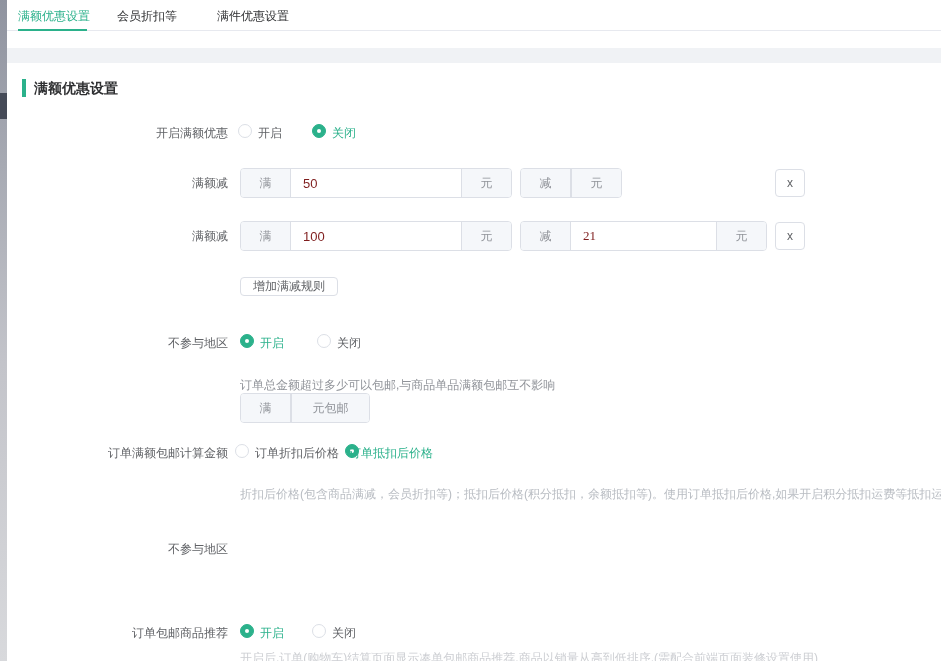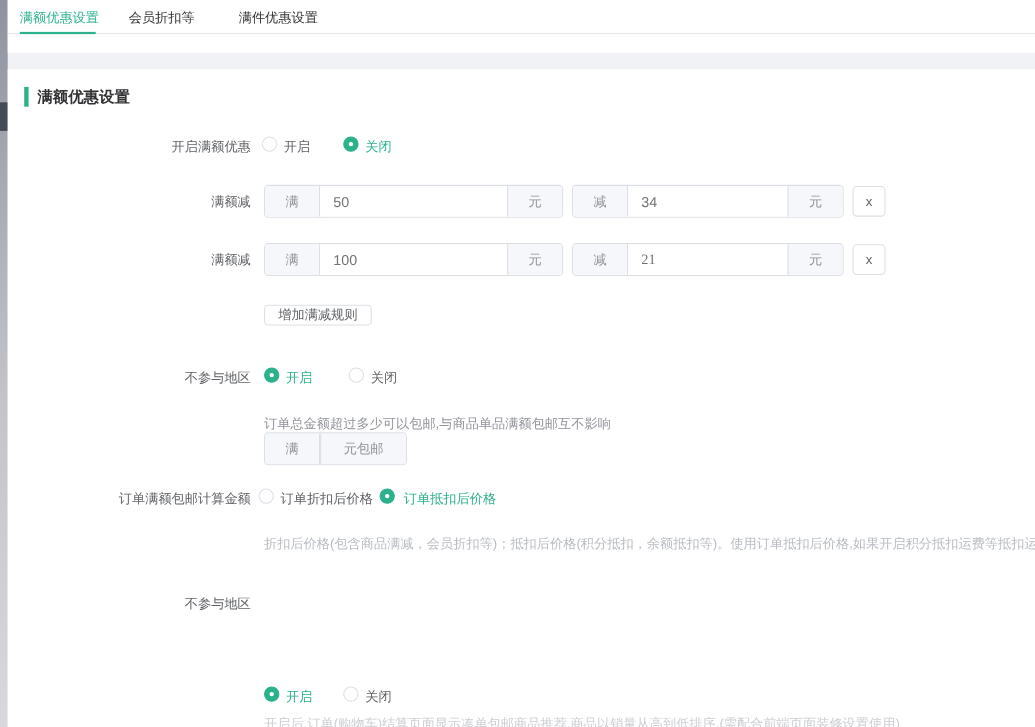--- a/index.html
+++ b/index.html
@@ -38,21 +38,21 @@
   .radio.checked { background:var(--accent); border-color:var(--accent); }
   .radio.checked::after { content:""; position:absolute; left:4px; top:4px; width:4px; height:4px; border-radius:50%; background:#fff; }
   .rlabel { position:absolute; font-size:12px; color:#606266; cursor:pointer; white-space:nowrap; }
   .rlabel.checked { color:var(--accent); }
 
   
   .igroup { position:absolute; height:30px; display:flex; border:1px solid #dcdfe6; border-radius:4px; background:#fff; overflow:hidden; }
   .iaffix { background:#f5f7fa; color:#909399; font-size:12px; display:flex; align-items:center; justify-content:center; flex:0 0 auto; }
   .iaffix.pre { border-right:1px solid #dcdfe6; }
   .iaffix.post { border-left:1px solid #dcdfe6; }
-  .ifield { border:none; outline:none; height:28px; font-size:13px; color:#737373; padding:0 12px; flex:0 0 auto;
+  .ifield { border:none; outline:none; height:28px; font-size:13px; color:#7f1d1d; padding:0 12px; flex:0 0 auto;
     font-family:"Liberation Sans","DejaVu Sans",sans-serif; }
 
   .btn { position:absolute; background:#fff; border:1px solid #dcdfe6; border-radius:4px; font-size:12px; color:#606266;
     display:flex; align-items:center; justify-content:center; cursor:pointer; white-space:nowrap; }
 
   .tip { position:absolute; left:233px; font-size:12px; white-space:nowrap; }
   .tip.t1 { color:#909399; }
   .tip.t2 { color:#b8bcc2; }
   .tip.t3 { color:#ccced2; }
 </style>
@@ -85,21 +85,20 @@
     <div class="rlabel checked" style="left:325px; top:62px">关闭</div>
 
     <div class="flabel" style="top:112px">满额减</div>
     <div class="igroup" style="left:233px; top:105px">
       <div class="iaffix pre" style="width:50px">满</div>
       <input class="ifield" style="width: 170px;" value="50">
       <div class="iaffix post" style="width:50px">元</div>
     </div>
     <div class="igroup" style="left:513px; top:105px">
       <div class="iaffix pre" style="width:50px">减</div>
-      <input class="ifield" style="width: 145px;" value="34">
       <div class="iaffix post" style="width:50px">元</div>
     </div>
     <div class="btn" style="left:768px; top:106px; width:30px; height:28px">x</div>
 
     <div class="flabel" style="top:165px">满额减</div>
     <div class="igroup" style="left:233px; top:158px">
       <div class="iaffix pre" style="width:50px">满</div>
       <input class="ifield" style="width: 170px;" value="100">
       <div class="iaffix post" style="width:50px">元</div>
     </div>
@@ -122,26 +121,27 @@
 
     <div class="igroup" style="left:233px; top:330px">
       <div class="iaffix pre" style="width:50px">满</div>
       <div class="iaffix post" style="width:78px">元包邮</div>
     </div>
 
     <div class="flabel" style="top:382px">订单满额包邮计算金额</div>
     <div class="radio" style="left:228px; top:381px"></div>
     <div class="rlabel" style="left:248px; top:382px">订单折扣后价格</div>
     <div class="radio checked" style="left:338px; top:381px"></div>
-    <div class="rlabel checked" style="left:360px; top:382px">订单抵扣后价格</div>
+    <div class="rlabel checked" style="left:342px; top:382px">订单抵扣后价格</div>
 
     <div class="tip t2" style="top:423px">折扣后价格(包含商品满减，会员折扣等)；抵扣后价格(积分抵扣，余额抵扣等)。使用订单抵扣后价格,如果开启积分抵扣运费等抵扣运费方式,</div>
 
     <div class="flabel" style="top:478px">不参与地区</div>
 
+    <div class="flabel" style="top:562px">订单包邮商品推荐</div>
     <div class="radio checked" style="left:233px; top:561px"></div>
     <div class="rlabel checked" style="left:253px; top:562px">开启</div>
     <div class="radio" style="left:305px; top:561px"></div>
     <div class="rlabel" style="left:325px; top:562px">关闭</div>
 
     <div class="tip t3" style="top:587px">开启后,订单(购物车)结算页面显示凑单包邮商品推荐,商品以销量从高到低排序,(需配合前端页面装修设置使用)</div>
 
   </div>
 </div>
 

